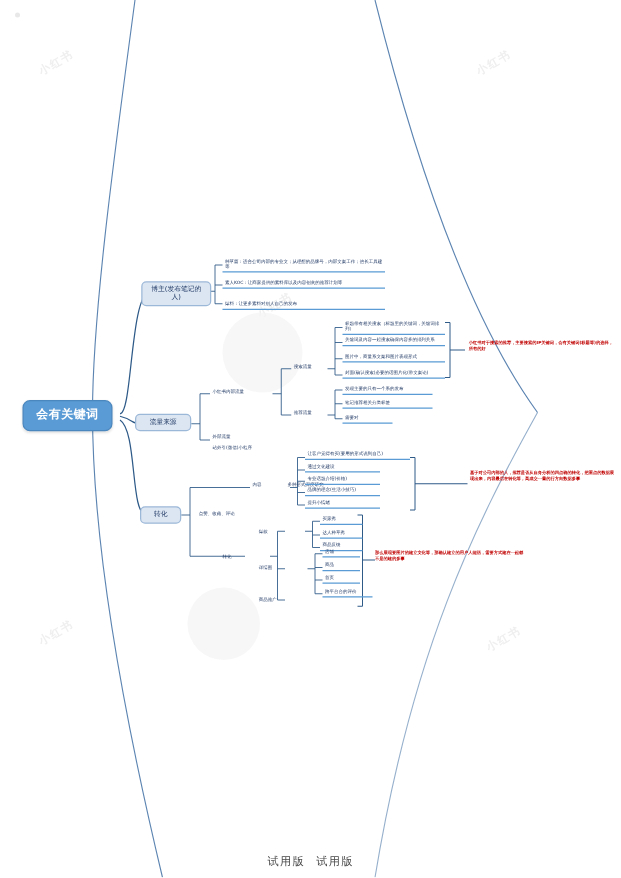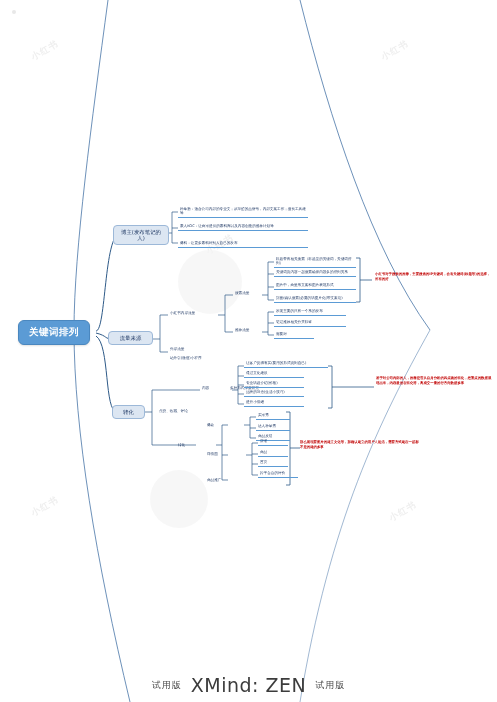--- a/index.html
+++ b/index.html
@@ -157,21 +157,21 @@
     <g fill="none" stroke="#2e5a88" stroke-width=".8">
       <path d="M356 258 L 360 258 L 360 302 L 356 302"></path>
       <path d="M360 280 L 372 280"></path>
       <path d="M328 366 L 332 366 L 332 408 L 328 408"></path>
       <path d="M332 387 L 374 387"></path>
       <path d="M286 412 L 290 412 L 290 485 L 286 485"></path>
       <path d="M290 448 L 300 448"></path>
     </g>
   </svg>
 
-  <div class="node root" style="left:18px;top:320px;">关键词排列</div>
+  <div class="node root" style="left:18px;top:320px;">会有关键词</div>
 
   <div class="node main" style="left:113px;top:225px;width:56px;">博主(发布笔记的人)</div>
 
   <div class="node sub" style="left:178px;top:206px;width:130px;">种草篇：适合公司内部的专业文；从理想的品牌号，内部文案工作；擅长工具建等</div>
   <div class="node sub" style="left:178px;top:223px;width:130px;">素人KOC：让商家提供的素料库以及内容创意的推荐计划等</div>
   <div class="node sub" style="left:178px;top:240px;width:130px;">爆料：让更多素料对别人自己的发布</div>
 
   <div class="node main" style="left:108px;top:331px;width:45px;">流量来源</div>
 
   <div class="node plain" style="left:168px;top:310px;width:52px;">小红书内部流量</div>
@@ -216,17 +216,16 @@
   <div class="node sub" style="left:258px;top:449px;width:30px;">商品</div>
   <div class="node sub" style="left:258px;top:459px;width:30px;">首页</div>
   <div class="node sub" style="left:258px;top:470px;width:40px;">跨平台台的评价</div>
 
   <div class="note" style="left:375px;top:272px;width:118px;">小红书对于搜索的推荐，主要搜索的IP关键词，会有关键词(标题等)的选择，所有的好</div>
   <div class="note" style="left:376px;top:376px;width:118px;">基于对公司内部的人，推荐是否从自身分析的四点确的转化，把重点的数据展现出来，内容最后在转化等，高成交一量的行方向数据多事</div>
   <div class="note" style="left:300px;top:440px;width:120px;">那么展现要图片的建立文化等，那确认建立的用户人能活，需要方式建在一起都不是的建的多事</div>
 
   <div id="footer">
     <span class="cn">试用版</span>
-    <span class="brand">XMind: ZEN</span>
     <span class="cn">试用版</span>
   </div>
 
 </div>
 
 </body></html>

